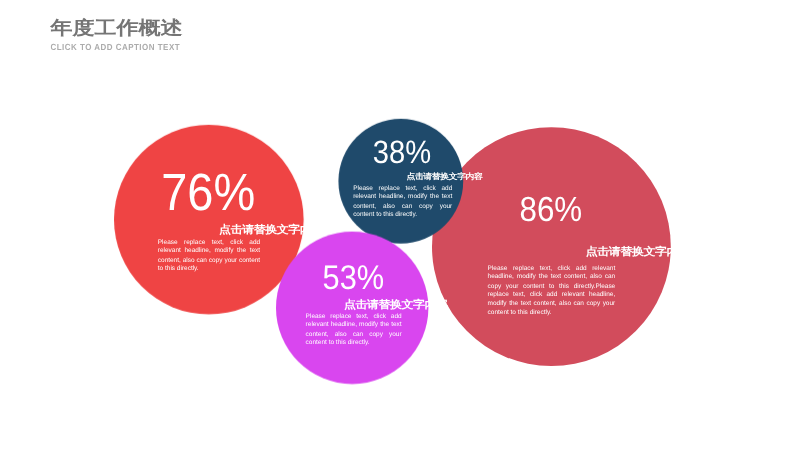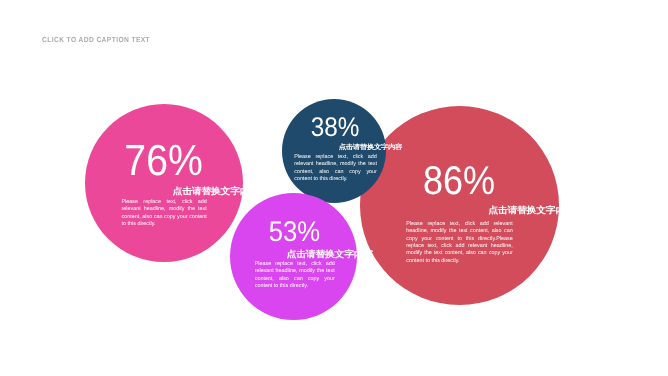--- a/index.html
+++ b/index.html
@@ -49,39 +49,40 @@
     text-align:justify; text-align-last:left;
     font-weight:400; font-size:5.4px; color:#ffffff;
     word-spacing:0px;
   }
 </style>
 </head>
 <body>
 
 <div class="slide">
 
+  <div class="slide-title"><span>年度工作概述</span></div>
   <div class="slide-subtitle"><span>CLICK TO ADD CAPTION TEXT</span></div>
 
   <div class="bubble" style="left:359.8px; top:106.3px; width:198.8px; height:198.8px; background:#d24c5c; z-index:1;">
-    <div class="pct" style="top:55.2px; font-size:40px;">
+    <div class="pct" style="top:55.2px; font-size:29px;">
       <span>86%</span>
     </div>
     <div class="zh" style="top:100px; font-size:10px; letter-spacing:-0.4px; text-indent:-0.6px;"><span>点击请替换文字内容</span></div>
     <div class="body" style="left:46.5px; top:114.3px; width:106.4px; line-height:7.45px;">Please replace text, click add relevant headline, modify the text content, also can copy your content to this directly.Please replace text, click add relevant headline, modify the text content, also can copy your content to this directly.</div>
   </div>
 
   <div class="bubble" style="left:282.1px; top:98.6px; width:104px; height:104px; background:#1f4a6b; z-index:2;">
     <div class="pct" style="top:15.3px; font-size:27px; text-indent:1px;">
       <span>38%</span>
     </div>
     <div class="zh" style="top:44.5px; font-size:7.4px; letter-spacing:-0.35px; text-indent:1.8px;"><span>点击请替换文字内容</span></div>
     <div class="body" style="left:12.2px; top:55px; width:82.6px; line-height:7.45px;">Please replace text, click add relevant headline, modify the text content, also can copy your content to this directly.</div>
   </div>
 
-  <div class="bubble" style="left:85px; top:104px; width:158px; height:158px; background:#ec4899; z-index:3;">
+  <div class="bubble" style="left:95px; top:104px; width:158px; height:158px; background:#ef4444; z-index:3;">
     <div class="pct" style="top:35.5px; font-size:43.5px;">
       <span>76%</span>
     </div>
     <div class="zh" style="top:82.8px; font-size:10px; letter-spacing:-0.4px; text-indent:0px;"><span>点击请替换文字内容</span></div>
     <div class="body" style="left:36.5px; top:95px; width:85.3px; line-height:7.45px;">Please replace text, click add relevant headline, modify the text content, also can copy your content to this directly.</div>
   </div>
 
   <div class="bubble" style="left:229.7px; top:192.8px; width:127.3px; height:127.3px; background:#d946ef; z-index:4;">
     <div class="pct" style="top:25.7px; font-size:28.5px; text-indent:1px;">
       <span>53%</span>

